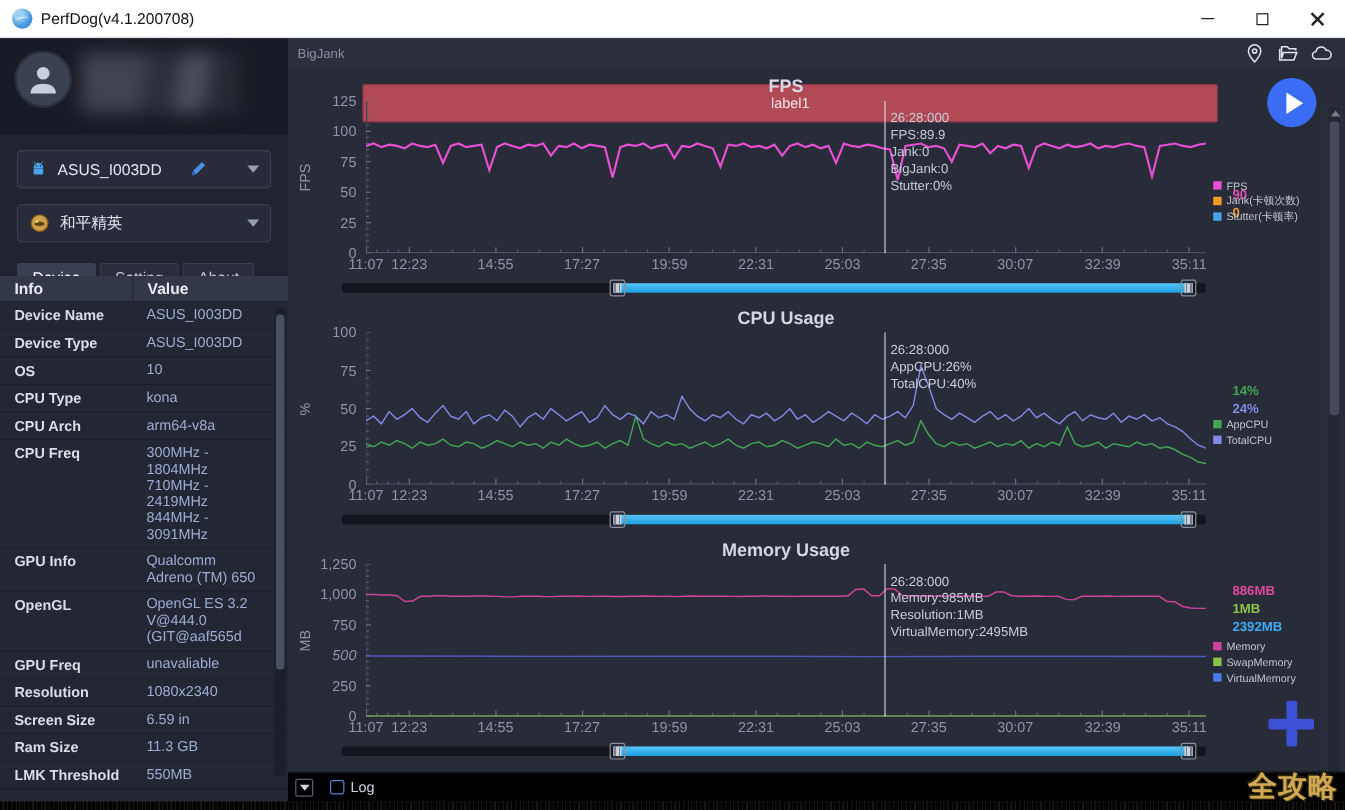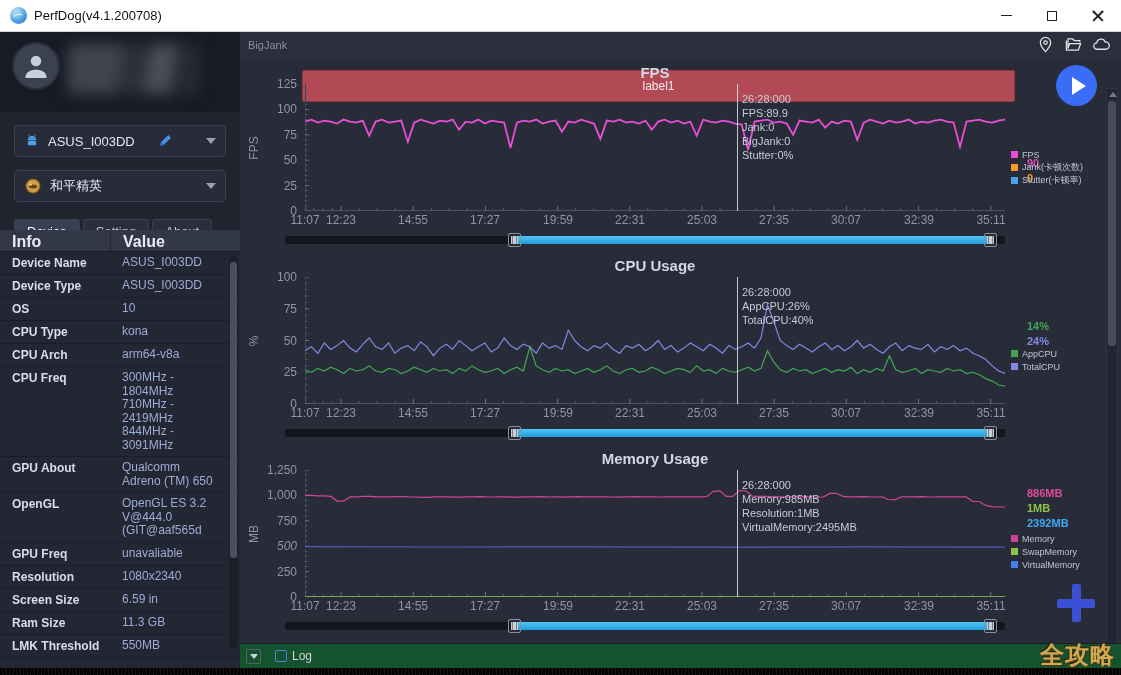--- a/index.html
+++ b/index.html
@@ -40,21 +40,21 @@
   .caret { width:0; height:0; border-left:5px solid transparent; border-right:5px solid transparent;
     border-top:6px solid #9aa0b4; margin-left:auto; }
   .pen-icon { margin-left:auto; margin-right:10px; }
   .tabs { margin-top:17px; display:flex; gap:3px; }
   .tab { padding:4px 12px; font-size:13px; color:#c3c9d9; background:#292d3c; border:1px solid #3a3f52;
     border-bottom:none; border-radius:3px 3px 0 0; cursor:default; }
   .tab.active { background:#3a4053; color:#ffffff; }
   
   .info-table { position:absolute; left:0; right:0; top:198px; bottom:0; background:#232734; overflow:hidden; }
   .it-header { display:flex; height:22px; background:#333849; border-bottom:1px solid #191c26; }
-  .it-header div { font-size:16px; font-weight:bold; color:#e8ecf5; padding:3px 0 0 12px; }
+  .it-header div { font-size:13px; font-weight:bold; color:#e8ecf5; padding:3px 0 0 12px; }
   .it-h-info { width:110px; } .it-h-value { flex:1; border-left:1px solid #232734; }
   .it-row { display:flex; border-bottom:1px solid #1a1d28; background:#232734; }
   .it-label { width:110px; padding:4px 4px 4px 12px; font-size:12px; font-weight:bold; color:#d9dee9; }
   .it-value { flex:1; padding:4px 14px 4px 12px; font-size:12px; color:#9dacd3; white-space:pre-line; line-height:13.5px; }
   .table-scrollbar { position:absolute; right:2px; top:26px; width:9px; height:392px; background:#1c1f2a; border-radius:4px; }
   .table-scroll-thumb { position:absolute; left:1px; top:6px; width:7px; height:296px; background:#495062; border-radius:3px; }
 
   
   .main { width:881px; position:relative; background:#282c38; }
   .scene-bar { height:26px; background:#2b2f3c; display:flex; align-items:center; position:relative; }
@@ -99,21 +99,21 @@
   .play-tri { width:0; height:0; border-top:9px solid transparent; border-bottom:9px solid transparent;
     border-left:14px solid #ffffff; margin-left:4px; }
   .plus-btn { position:absolute; right:26px; top:526px; width:38px; height:38px; }
   .plus-btn::before { content:""; position:absolute; left:0; top:15px; width:38px; height:9px; background:#3c50d6; border-radius:2px; }
   .plus-btn::after { content:""; position:absolute; left:15px; top:0; width:9px; height:38px; background:#3c50d6; border-radius:2px; }
   .main-scrollbar { position:absolute; right:3px; top:30px; width:12px; height:580px; background:#232734; border:1px solid #2e3340; }
   .msb-arrow { position:absolute; top:3px; left:2px; width:0; height:0;
     border-left:4px solid transparent; border-right:4px solid transparent; border-bottom:5px solid #747a8a; }
   .msb-thumb { position:absolute; top:12px; left:1px; width:8px; height:245px; background:#454b5c; border-radius:3px; }
 
-  .bottom-bar { position:absolute; bottom:0; left:0; right:0; height:25px; background:#14532d;
+  .bottom-bar { position:absolute; bottom:0; left:0; right:0; height:25px; background:#000000;
     border-top:1px solid #1b1e28; display:flex; align-items:center; }
   .collapse-btn { width:15px; height:15px; border:1px solid #596070; border-radius:2px; margin-left:6px;
     display:flex; align-items:center; justify-content:center; }
   .collapse-btn i { width:0; height:0; border-left:4px solid transparent; border-right:4px solid transparent;
     border-top:5px solid #cfd4e0; }
   .log-check { width:12px; height:12px; border:1px solid #5a7fd8; border-radius:2px; margin-left:14px; }
   .log-label { font-size:12px; color:#cfd4e0; margin-left:5px; }
 
   .watermark { position:absolute; right:6px; bottom:4px; font-size:24px; font-weight:bold; color:#d0a953;
     text-shadow:1px 1px 0 #4a3a12, -1px -1px 0 #2a2008; letter-spacing:1px; z-index:30; }
@@ -214,21 +214,21 @@
             <div class="it-row">
               <div class="it-label">CPU Freq</div>
               <div class="it-value">300MHz -
 1804MHz
 710MHz -
 2419MHz
 844MHz -
 3091MHz</div>
             </div>
             <div class="it-row">
-              <div class="it-label">GPU About</div>
+              <div class="it-label">GPU Info</div>
               <div class="it-value">Qualcomm
 Adreno (TM) 650</div>
             </div>
             <div class="it-row">
               <div class="it-label">OpenGL</div>
               <div class="it-value">OpenGL ES 3.2
 V@444.0
 (GIT@aaf565d</div>
             </div>
             <div class="it-row">

